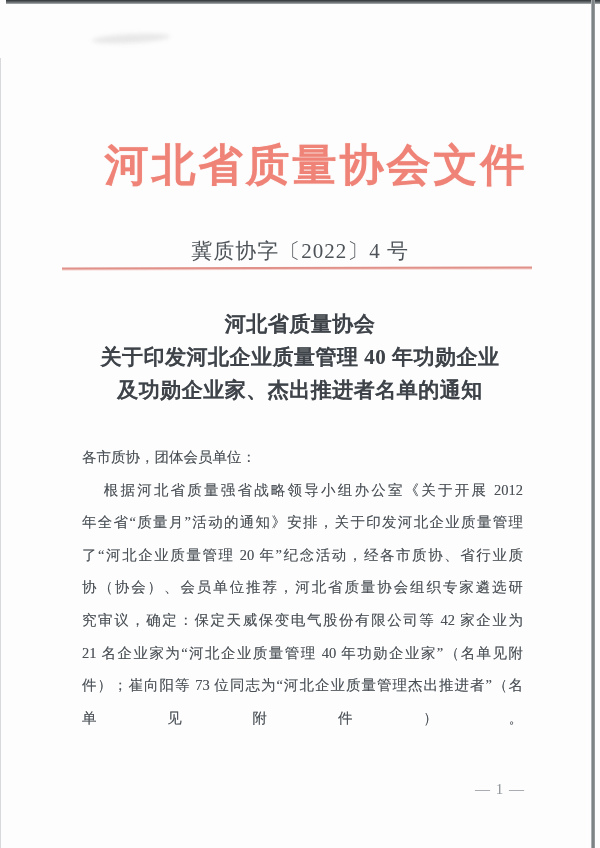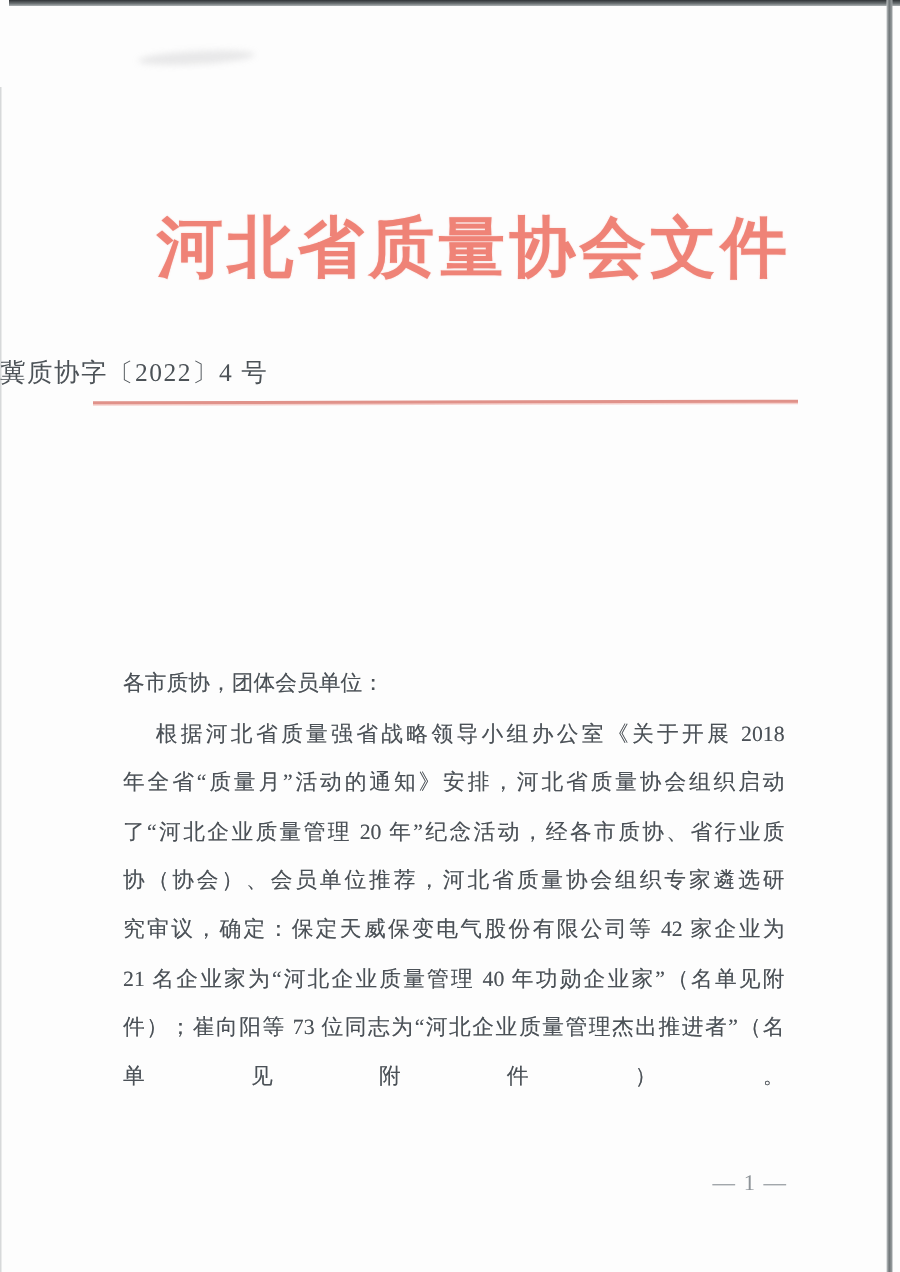--- a/index.html
+++ b/index.html
@@ -54,22 +54,22 @@
     font-weight: bold;
     letter-spacing: 3px;
     color: #ef8377;
     text-shadow: 0 0 1px rgba(239, 131, 119, 0.45);
     white-space: nowrap;
   }
   .doc-number {
     position: absolute;
     top: 237px; left: 0;
     width: 100%;
-    text-align: left;
-    font-size: 17px;
+    text-align: center;
+    font-size: 21px;
     letter-spacing: 1px;
     color: #4c5257;
   }
   .red-rule {
     position: absolute;
     top: 267px; left: 62px;
     width: 470px; height: 2px;
     background: #e0928a;
     box-shadow: 0 1px 0 rgba(240, 172, 164, 0.55);
     transform: rotate(-0.12deg);
@@ -104,21 +104,20 @@
     height: 32.6px;
     line-height: 32.6px;
     overflow: hidden;
     text-align: justify;
     text-align-last: justify;
     text-justify: inter-character;
   }
   .bline:nth-child(1),
   .bline:nth-child(10) {
     text-align-last: left;
-    font-family: Liberation Mono, monospace;
   }
   .bline:nth-child(2) {
     text-indent: 1.5em;
   }
   
   .page-number {
     position: absolute;
     top: 781px; left: 440px;
     width: 120px;
     text-align: center;
@@ -136,25 +135,30 @@
   <div class="scan-right-edge"></div>
   <div class="scan-left-edge"></div>
   <div class="scan-smudge"></div>
 
   <h1 class="org-title">河北省质量协会文件</h1>
 
   <div class="doc-number">冀质协字〔2022〕4 号</div>
 
   <div class="red-rule"></div>
 
+  <div class="doc-title">
+    <div class="tline">河北省质量协会</div>
+    <div class="tline">关于印发河北企业质量管理 40 年功勋企业</div>
+    <div class="tline">及功勋企业家、杰出推进者名单的通知</div>
+  </div>
 
   <div class="body-block">
     <div class="bline">各市质协，团体会员单位：</div>
-    <div class="bline">根据河北省质量强省战略领导小组办公室《关于开展 2018</div>
-    <div class="bline">年全省“质量月”活动的通知》安排，河北省质量协会组织启动</div>
+    <div class="bline">根据河北省质量强省战略领导小组办公室《关于开展 2012</div>
+    <div class="bline">年全省“质量月”活动的通知》安排，关于印发河北企业质量管理</div>
     <div class="bline">了“河北企业质量管理 20 年”纪念活动，经各市质协、省行业质</div>
     <div class="bline">协（协会）、会员单位推荐，河北省质量协会组织专家遴选研</div>
     <div class="bline">究审议，确定：保定天威保变电气股份有限公司等 42 家企业为</div>
     <div class="bline">21 名企业家为“河北企业质量管理 40 年功勋企业家”（名单见附</div>
     <div class="bline">件）；崔向阳等 73 位同志为“河北企业质量管理杰出推进者”（名</div>
     <div class="bline">单见附件）。</div>
   </div>
 
   <div class="page-number">— 1 —</div>
 

